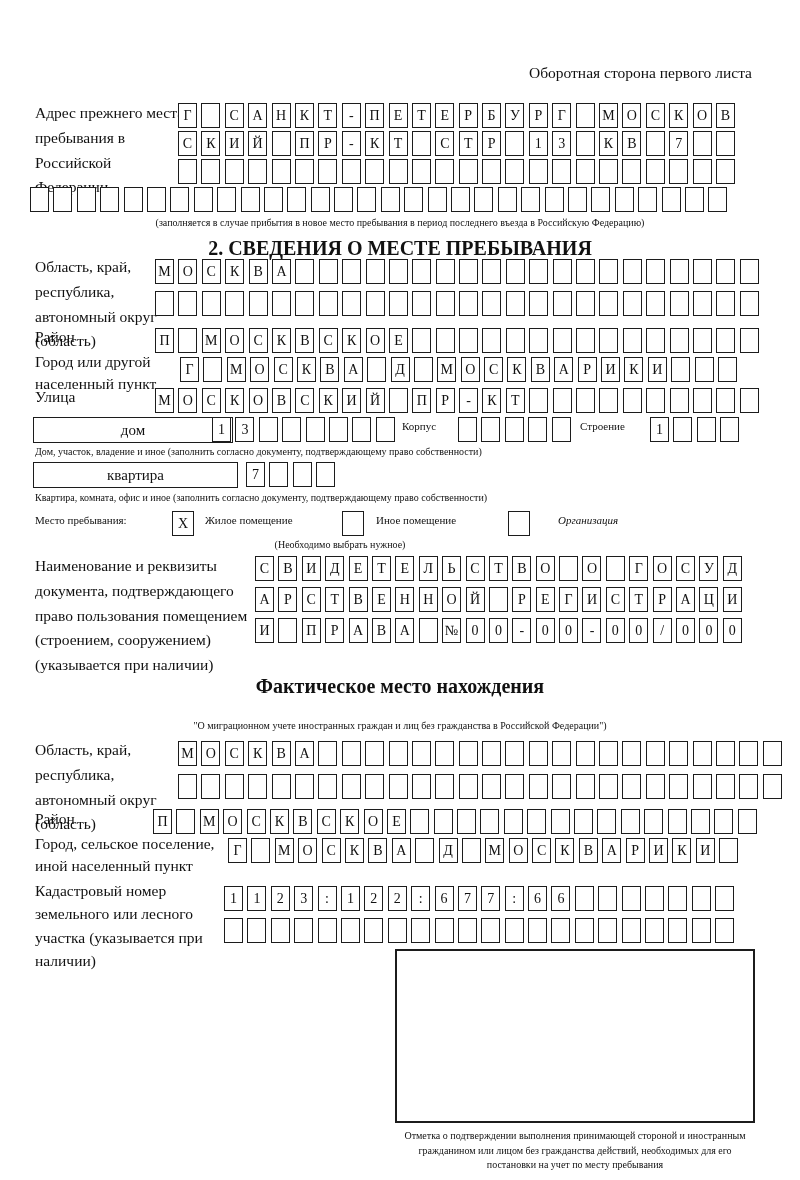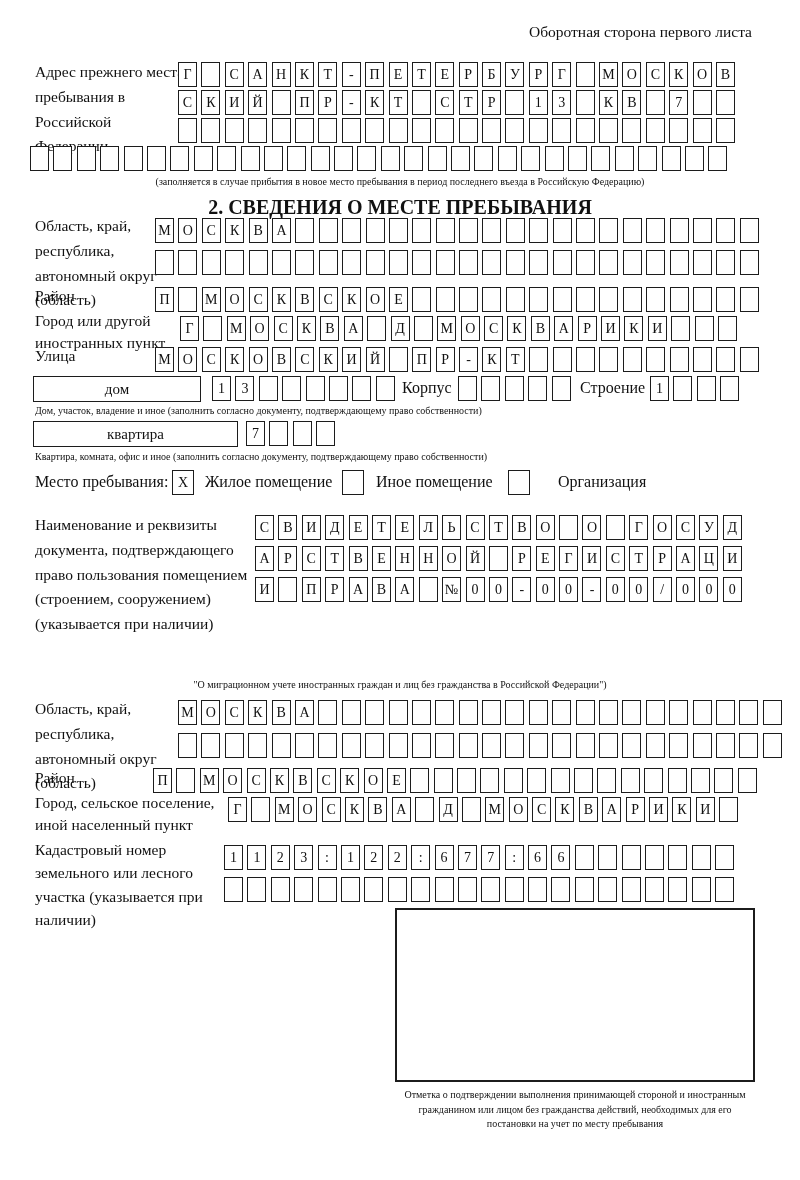--- a/index.html
+++ b/index.html
@@ -1,36 +1,36 @@
 <!DOCTYPE html>
 <html><head>
 <meta charset="utf-8">
 <style>
   html,body{margin:0;padding:0;background:#fff;}
   #page{
     position:relative;width:800px;height:1180px;background:#ffffff;
     font-family:"Liberation Serif","DejaVu Serif",serif;color:#111;overflow:hidden;
   }
-  .abs{position:absolute;}
+  .abs{position:absolute;margin-top:41px;}
   .lbl{font-size:15.5px;line-height:1.6;}
   .note{font-size:10px;}
   .heading{font-size:20px;font-weight:bold;text-align:center;width:100%;}
   .center{text-align:center;width:100%;}
   .cellrow{display:flex;gap:4.4px;}
   .cb{
     box-sizing:border-box;width:19px;height:25px;border:1.6px solid #1c1c1c;
     display:flex;align-items:center;justify-content:center;
     font-size:14px;line-height:1;background:#fff;flex:0 0 auto;
   }
   .widebox{
     box-sizing:border-box;border:1.6px solid #1c1c1c;height:26px;
     display:flex;align-items:center;justify-content:center;font-size:15px;background:#fff;
   }
   .stamp{box-sizing:border-box;border:2px solid #1c1c1c;background:#fff;}
-  .optlbl{font-size:16px;}
+  .optlbl{font-size:11px;}
 </style>
 </head>
 <body>
 
 <div id="page">
 
   <div class="abs lbl" style="top:20px;right:48px;">Оборотная сторона первого листа</div>
 
   <div class="abs lbl" style="left:35px;top:60px;width:152px;">Адрес прежнего места пребывания в Российской Федерации</div>
   <div class="abs cellrow" style="left:178px;top:62px;">
@@ -228,21 +228,21 @@
       <span class="cb"></span>
       <span class="cb"></span>
       <span class="cb"></span>
       <span class="cb"></span>
       <span class="cb"></span>
       <span class="cb"></span>
       <span class="cb"></span>
       <span class="cb"></span>
     </div>
 
-  <div class="abs lbl" style="left:35px;top:310px;width:150px;line-height:1.45;">Город или другой иностранных пункт</div>
+  <div class="abs lbl" style="left:35px;top:310px;width:150px;line-height:1.45;">Город или другой населенный пункт</div>
   <div class="abs cellrow" style="left:180px;top:316px;">
       <span class="cb">Г</span>
       <span class="cb"></span>
       <span class="cb">М</span>
       <span class="cb">О</span>
       <span class="cb">С</span>
       <span class="cb">К</span>
       <span class="cb">В</span>
       <span class="cb">А</span>
       <span class="cb"></span>
@@ -286,21 +286,21 @@
       <span class="cb"></span>
       <span class="cb"></span>
       <span class="cb"></span>
       <span class="cb"></span>
       <span class="cb"></span>
       <span class="cb"></span>
       <span class="cb"></span>
       <span class="cb"></span>
     </div>
 
-  <div class="abs widebox" style="left:33px;top:376px;width:168px;">дом</div>
+  <div class="abs widebox" style="left:33px;top:376px;width:200px;">дом</div>
   <div class="abs cellrow" style="left:212px;top:376px;">
       <span class="cb">1</span>
       <span class="cb">3</span>
       <span class="cb"></span>
       <span class="cb"></span>
       <span class="cb"></span>
       <span class="cb"></span>
       <span class="cb"></span>
       <span class="cb"></span>
     </div>
@@ -329,21 +329,22 @@
       <span class="cb"></span>
     </div>
   <div class="abs note" style="left:35px;top:451px;">Квартира, комната, офис и иное (заполнить согласно документу, подтверждающему право собственности)</div>
 
   <div class="abs optlbl" style="left:35px;top:473px;">Место пребывания:</div>
   <span class="abs cb" style="left:172px;top:470px;width:22px;">X</span>
   <div class="abs optlbl" style="left:205px;top:473px;">Жилое помещение</div>
   <span class="abs cb" style="left:342px;top:470px;width:22px;"></span>
   <div class="abs optlbl" style="left:376px;top:473px;">Иное помещение</div>
   <span class="abs cb" style="left:508px;top:470px;width:22px;"></span>
-  <div class="abs optlbl" style="left:558px;top:473px;">Организация</div>
+  <div class="abs optlbl" style="left:558px;top:473px;font-style:italic;">Организация</div>
+  <div class="abs note" style="left:0;width:680px;text-align:center;top:498px;">(Необходимо выбрать нужное)</div>
 
   <div class="abs lbl" style="left:35px;top:513px;width:215px;">Наименование и реквизиты документа, подтверждающего право пользования помещением (строением, сооружением) (указывается при наличии)</div>
   <div class="abs cellrow" style="left:255px;top:515px;">
       <span class="cb">С</span>
       <span class="cb">В</span>
       <span class="cb">И</span>
       <span class="cb">Д</span>
       <span class="cb">Е</span>
       <span class="cb">Т</span>
       <span class="cb">Е</span>
@@ -402,20 +403,21 @@
       <span class="cb">0</span>
       <span class="cb">-</span>
       <span class="cb">0</span>
       <span class="cb">0</span>
       <span class="cb">/</span>
       <span class="cb">0</span>
       <span class="cb">0</span>
       <span class="cb">0</span>
     </div>
 
+  <div class="abs heading" style="top:634px;left:0;">Фактическое место нахождения</div>
   <div class="abs note center" style="top:679px;left:0;">"О миграционном учете иностранных граждан и лиц без гражданства в Российской Федерации")</div>
 
   <div class="abs lbl" style="left:35px;top:697px;width:150px;">Область, край, республика, автономный округ (область)</div>
   <div class="abs cellrow" style="left:178px;top:700px;">
       <span class="cb">М</span>
       <span class="cb">О</span>
       <span class="cb">С</span>
       <span class="cb">К</span>
       <span class="cb">В</span>
       <span class="cb">А</span>

